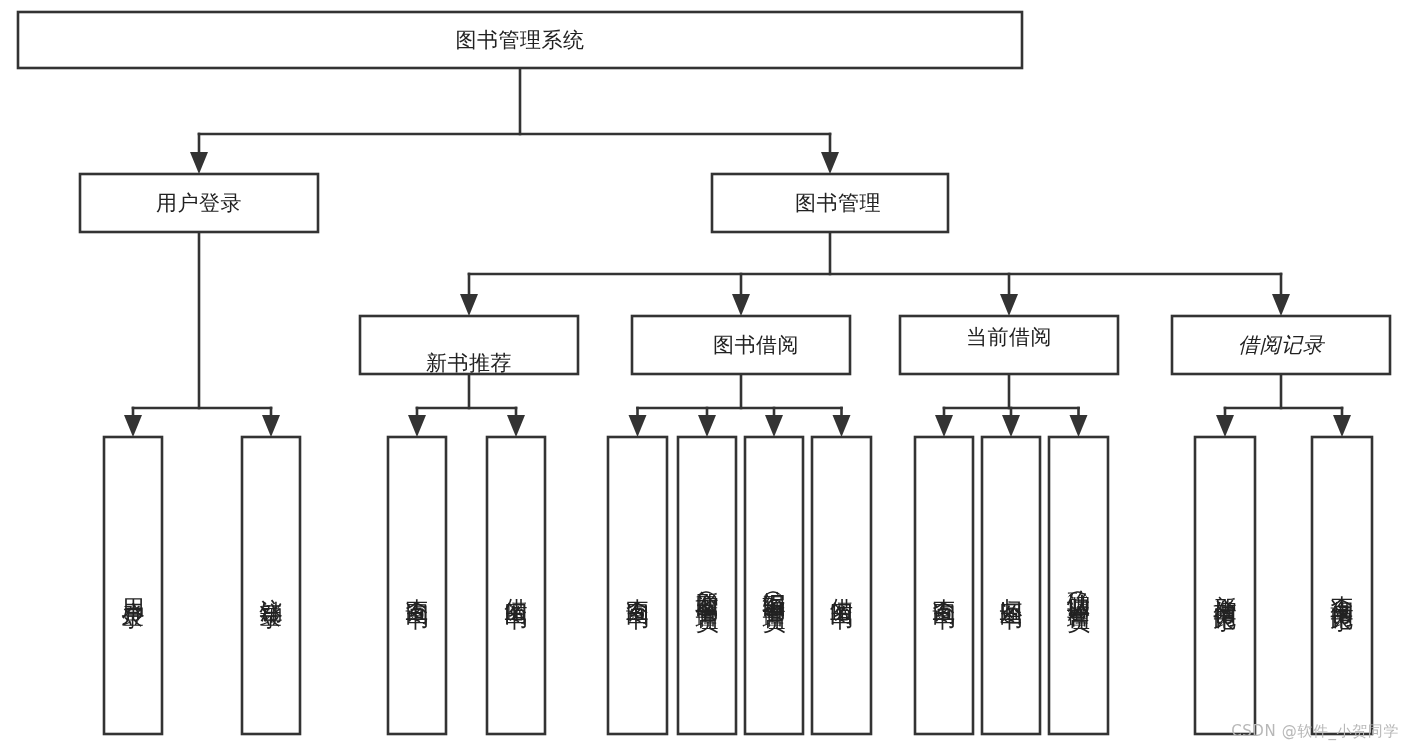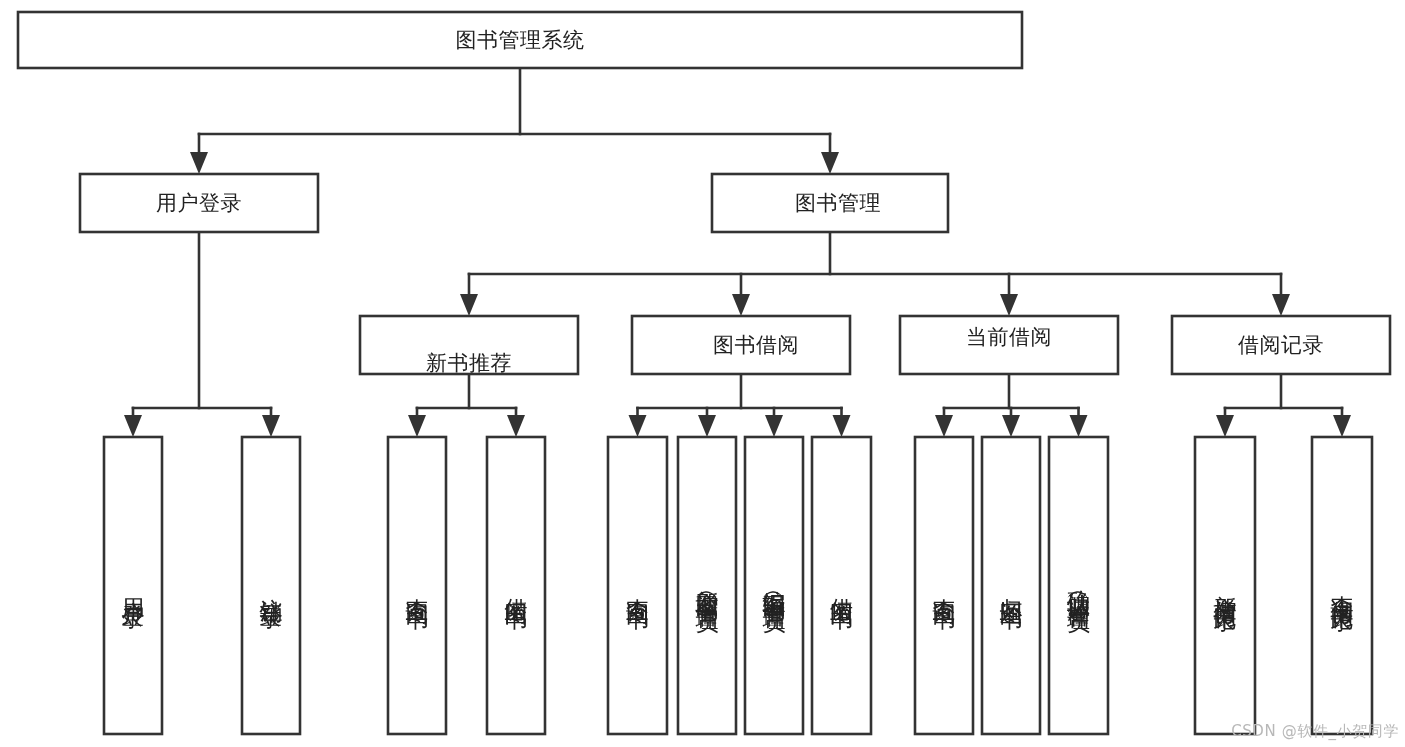--- a/index.html
+++ b/index.html
@@ -159,21 +159,21 @@
       </g>
   </svg>
 
   <div id="labels-layer">
       <div class="node-label label-horizontal" style="left: 18px; top: 12px; width: 1004px; height: 56px;">图书管理系统</div>
       <div class="node-label label-horizontal" style="left: 80px; top: 174px; width: 238px; height: 58px;">用户登录</div>
       <div class="node-label label-horizontal" style="left: 712px; top: 174px; width: 236px; height: 58px; margin-left: 8px;">图书管理</div>
       <div class="node-label label-horizontal" style="left: 360px; top: 328px; width: 218px; height: 70px;">新书推荐</div>
       <div class="node-label label-horizontal" style="left: 632px; top: 316px; width: 248px; height: 58px;">图书借阅</div>
       <div class="node-label label-horizontal" style="left: 900px; top: 316px; width: 218px; height: 43px;">当前借阅</div>
-      <div class="node-label label-horizontal" style="left: 1172px; top: 316px; width: 218px; height: 58px;">借阅记录</div>
+      <div class="node-label label-horizontal" style="left: 1172px; top: 316px; width: 218px; height: 58px; font-style: italic;">借阅记录</div>
       <div class="node-label label-vertical" style="left: 104px; top: 437px; width: 58px; height: 297px;">用户登录</div>
       <div class="node-label label-vertical" style="left: 242px; top: 437px; width: 58px; height: 297px;">注销登录</div>
       <div class="node-label label-vertical" style="left: 388px; top: 437px; width: 58px; height: 297px;">查询图书</div>
       <div class="node-label label-vertical" style="left: 487px; top: 437px; width: 58px; height: 297px;">借阅图书</div>
       <div class="node-label label-vertical" style="left: 608px; top: 437px; width: 59px; height: 297px;">查询图书</div>
       <div class="node-label label-vertical" style="left: 678px; top: 437px; width: 58px; height: 297px;">新增图书（管理员）</div>
       <div class="node-label label-vertical" style="left: 745px; top: 437px; width: 58px; height: 297px;">编辑图书（管理员）</div>
       <div class="node-label label-vertical" style="left: 812px; top: 437px; width: 59px; height: 297px;">借阅图书</div>
       <div class="node-label label-vertical" style="left: 915px; top: 437px; width: 58px; height: 297px;">查询图书</div>
       <div class="node-label label-vertical" style="left: 982px; top: 437px; width: 58px; height: 297px;">归还图书</div>

